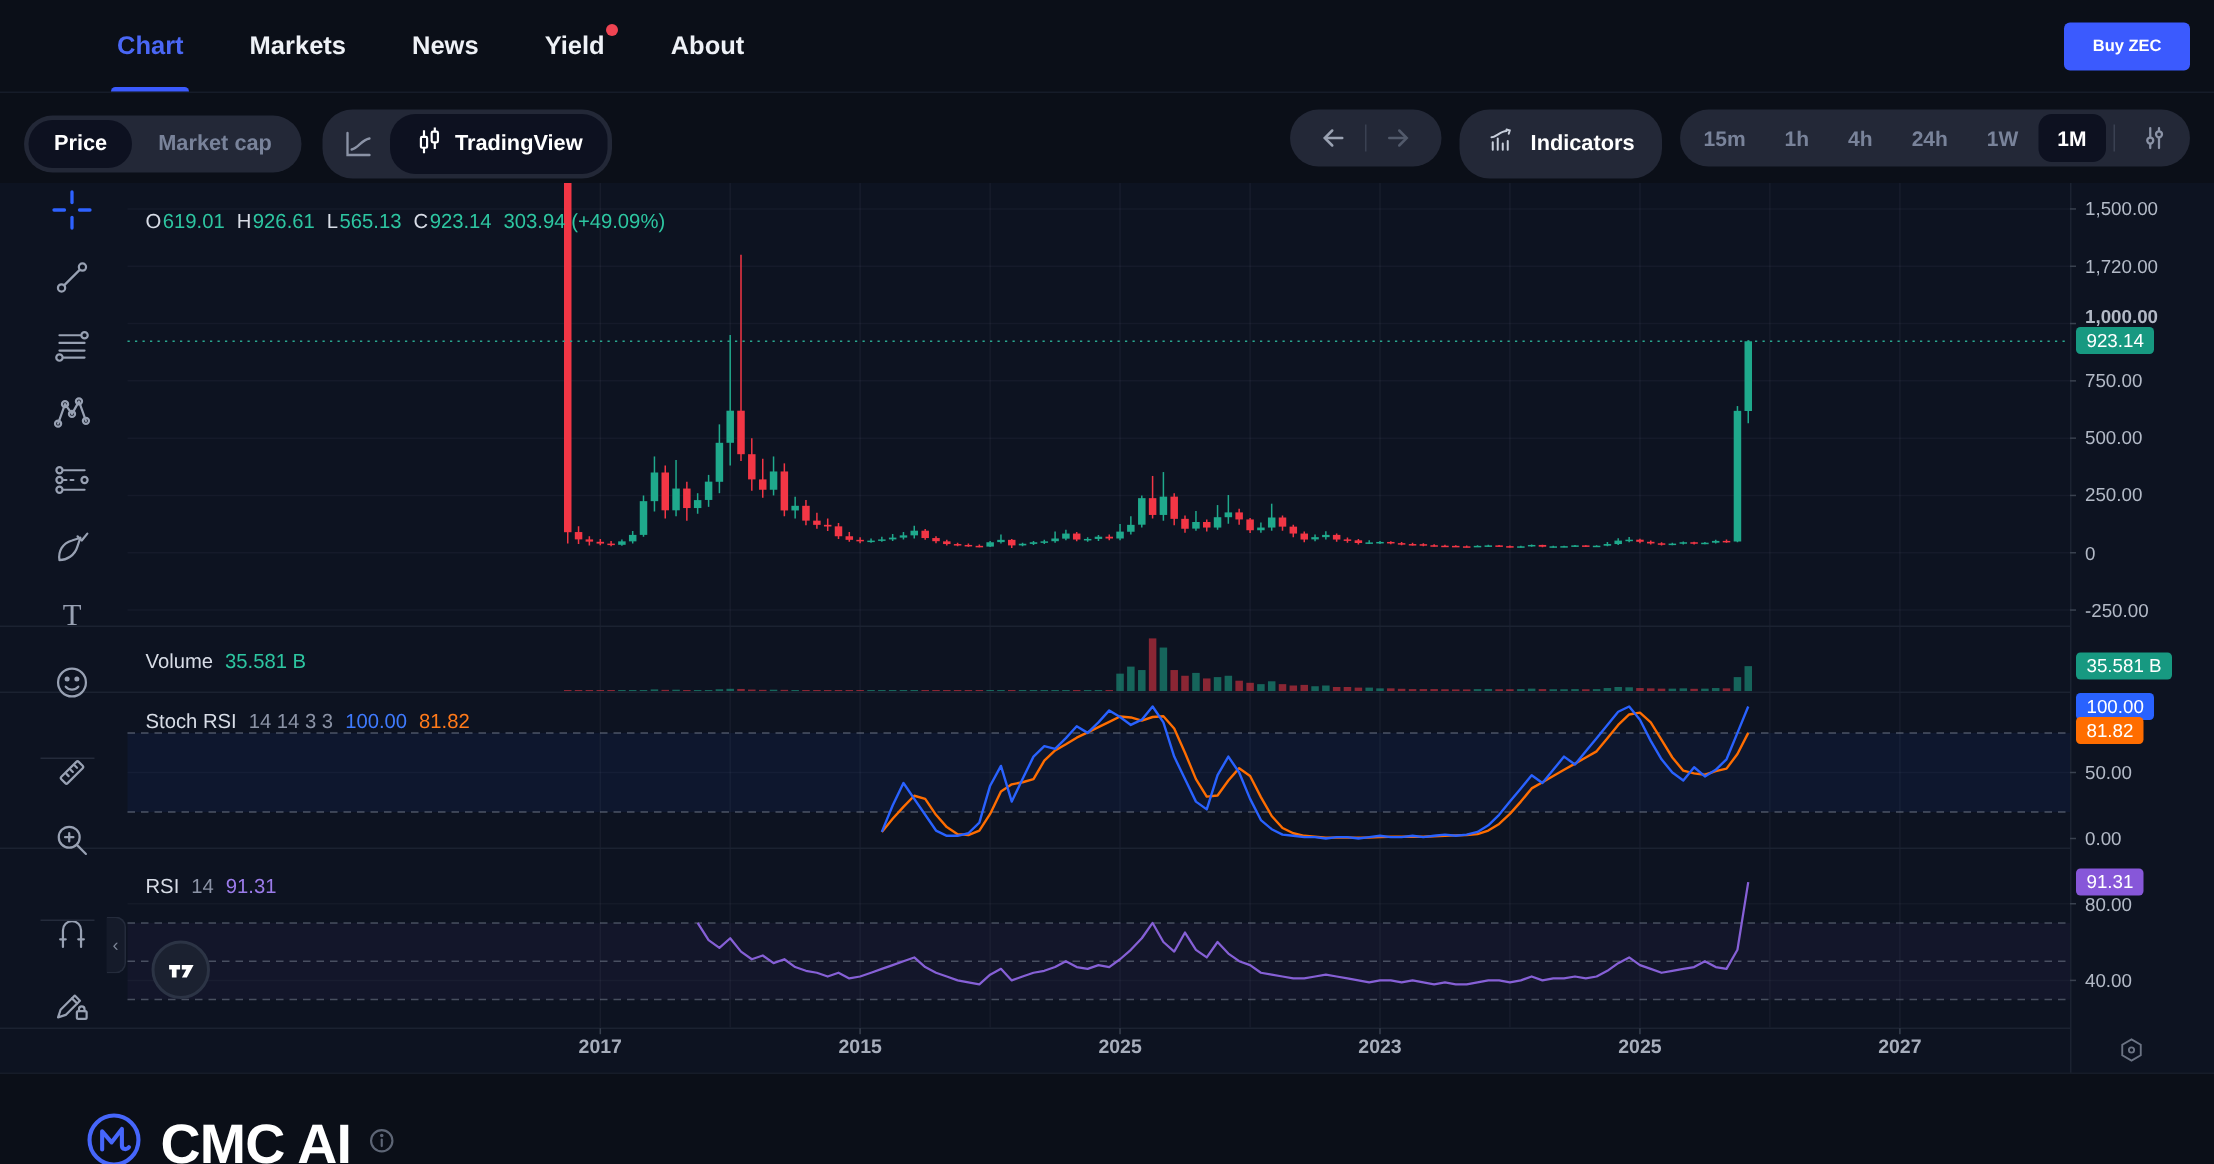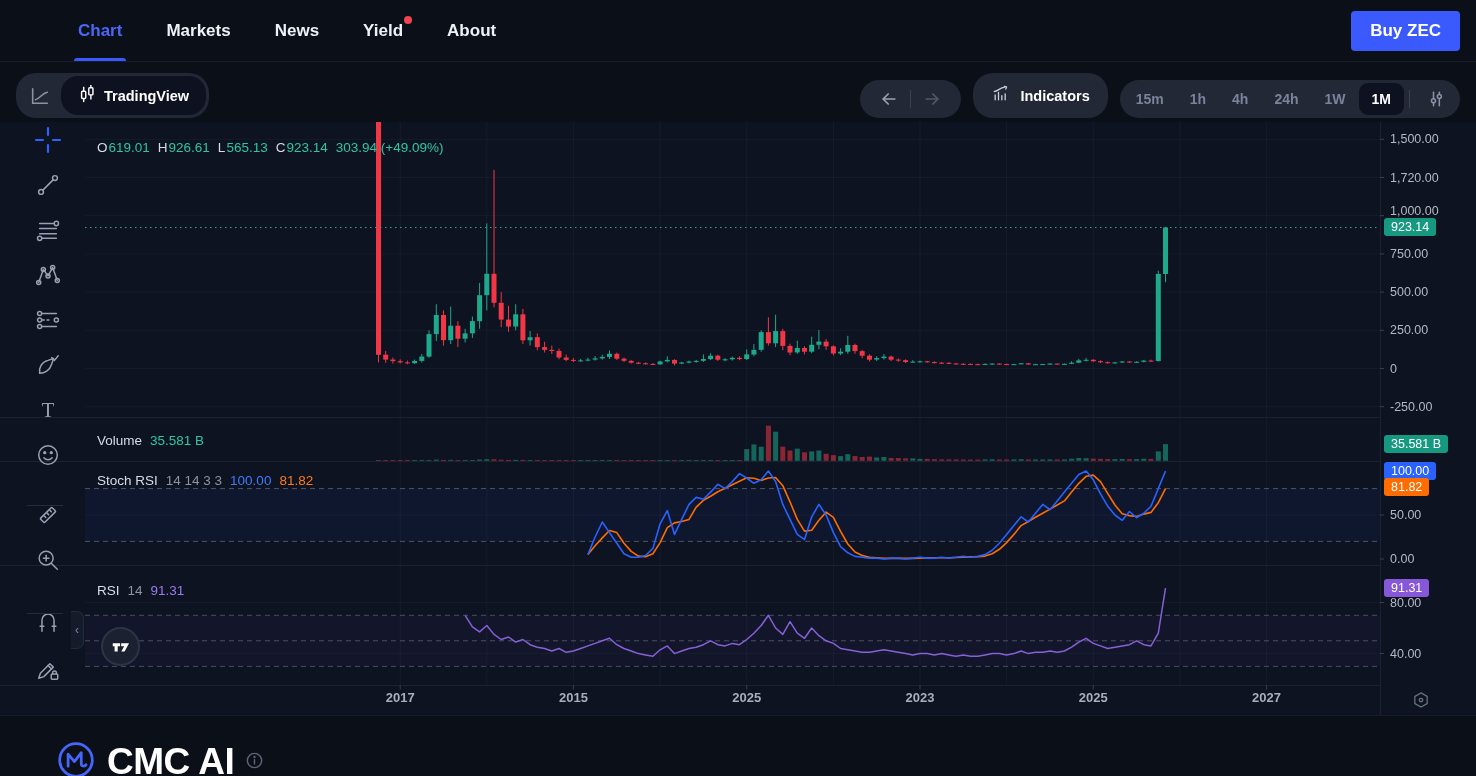--- a/index.html
+++ b/index.html
@@ -8,29 +8,29 @@
     background:#0b0f18; color:#eef1f6; overflow:hidden; position:relative;
     font-family:"Liberation Sans", sans-serif;
   }
   
   header { display:flex; align-items:center; height:62px; padding:0 16px 0 36px; border-bottom:1px solid #161c29; }
   #nav-items { display:flex; align-items:stretch; gap:44px; height:100%; }
   .nav-item { position:relative; display:flex; align-items:center; font-size:17px; font-weight:700; color:#eef1f6; cursor:pointer; }
   .nav-item.active { color:#4a67f5;margin-left:42px; }
   .nav-item.active::after { content:""; position:absolute; left:-4px; right:-4px; bottom:0; height:3px; border-radius:3px 3px 0 0; background:#3b5afe; }
   .nav-dot { position:absolute; top:16px; right:-9px; width:8px; height:8px; border-radius:50%; background:#f04452; }
-  .buy-btn { margin-left:auto; background:#3b5afe; color:#fff; border:none; border-radius:4px; padding:10px 19px; font-size:17px; font-weight:700; font-family:inherit; cursor:pointer; }
+  .buy-btn { margin-left:auto; background:#3b5afe; color:#fff; border:none; border-radius:4px; padding:10px 19px; font-size:11px; font-weight:700; font-family:inherit; cursor:pointer; }
   
   .toolbar { display:flex; align-items:center; padding:11px 16px; gap:14px; }
   .group { background:#232837; border-radius:20px; padding:3px; display:flex; align-items:center; }
   .seg { border:none; background:transparent; color:#79839a; font-family:inherit; font-size:14.5px; font-weight:700; padding:8px 17px; border-radius:17px; cursor:pointer; white-space:nowrap; }
   .seg.active { background:#0d1120; color:#fff; }
   .icon-btn { width:42px; height:32px; display:flex; align-items:center; justify-content:center; background:transparent; border:none; cursor:pointer; color:#8b93a6; }
   .tv-seg { display:flex; align-items:center; gap:8px; }
-  .right-tools { margin-left:auto; display:flex; align-items:flex-end; gap:12px; }
+  .right-tools { margin-left:auto; display:flex; align-items:flex-start; gap:12px; }
   .vdiv { width:1px; height:18px; background:#3a4152; }
   .ind-btn { display:flex; align-items:center; gap:9px; border:none; background:transparent; color:#fff; font-family:inherit; font-size:14.5px; font-weight:700; padding:8px 15px; cursor:pointer; }
   .tf { border:none; background:transparent; color:#79839a; font-family:inherit; font-size:14px; font-weight:700; padding:8px 13px; cursor:pointer; border-radius:9px; }
   .tf.active { background:#0d1120; color:#fff; }
   
   #chart-region { position:absolute; top:122px; left:0; width:1476px; height:594px; background:#0d1321; }
   #chart-svg { position:absolute; inset:0; }
   .legend { position:absolute; left:97px; display:flex; gap:8px; align-items:baseline; font-size:13.5px; white-space:nowrap; }
   .t-white{color:#d7dce6}.t-gray{color:#8b93a6}.t-green{color:#2dc6a1}.t-blue{color:#3f7bff}.t-orange{color:#ff7a1a}.t-purple{color:#9b7bea}
   .ohlc-pair { display:flex; gap:1px; }
@@ -66,20 +66,24 @@
         <span class="nav-dot"></span>
       </div>
       <div class="nav-item">
         <span>About</span>
       </div>
     </nav>
   <button class="buy-btn">Buy ZEC</button>
 </header>
 
 <div class="toolbar">
+  <div class="group">
+    <button class="seg active" id="toggle-price">Price</button>
+    <button class="seg" id="toggle-mcap">Market cap</button>
+  </div>
   <div class="group">
     <button class="icon-btn">
       <svg width="22" height="22" viewBox="0 0 24 24" fill="none" stroke="#8b93a6" stroke-width="1.7" stroke-linecap="round">
           <path d="M4 4v16h16"></path>
           <path d="M7 16c5-1 7-7 13-8"></path>
         </svg>
     </button>
     <button class="seg active tv-seg">
       <span>
         <svg width="18" height="20" viewBox="0 0 20 22" fill="none" stroke="#fff" stroke-width="1.6">
@@ -681,21 +685,21 @@
   </div>
   <div class="legend" id="legend-rsi" style="top:461px">
     <span class="t-white">RSI</span>
     <span class="t-gray">14</span>
     <span class="t-purple">91.31</span>
   </div>
 
   <div id="axis-labels">
       <div class="tick" style="top: 17.33px;">1,500.00</div>
       <div class="tick" style="top: 55.525px;">1,720.00</div>
-      <div class="tick" style="top: 89px;">1,000.00</div>
+      <div class="tick" style="top: 89px; font-weight: bold;">1,000.00</div>
       <div class="tick" style="top: 131.915px;">750.00</div>
       <div class="tick" style="top: 170.11px;">500.00</div>
       <div class="tick" style="top: 208.305px;">250.00</div>
       <div class="tick" style="top: 246.5px;">0</div>
       <div class="tick" style="top: 284.695px;">-250.00</div>
       <div class="tick" style="top: 393px;">50.00</div>
       <div class="tick" style="top: 437px;">0.00</div>
       <div class="tick" style="top: 480.5px;">80.00</div>
       <div class="tick" style="top: 531.6px;">40.00</div>
       <div class="abadge" style="top: 105.463px; background: rgb(23, 153, 129);">923.14</div>

